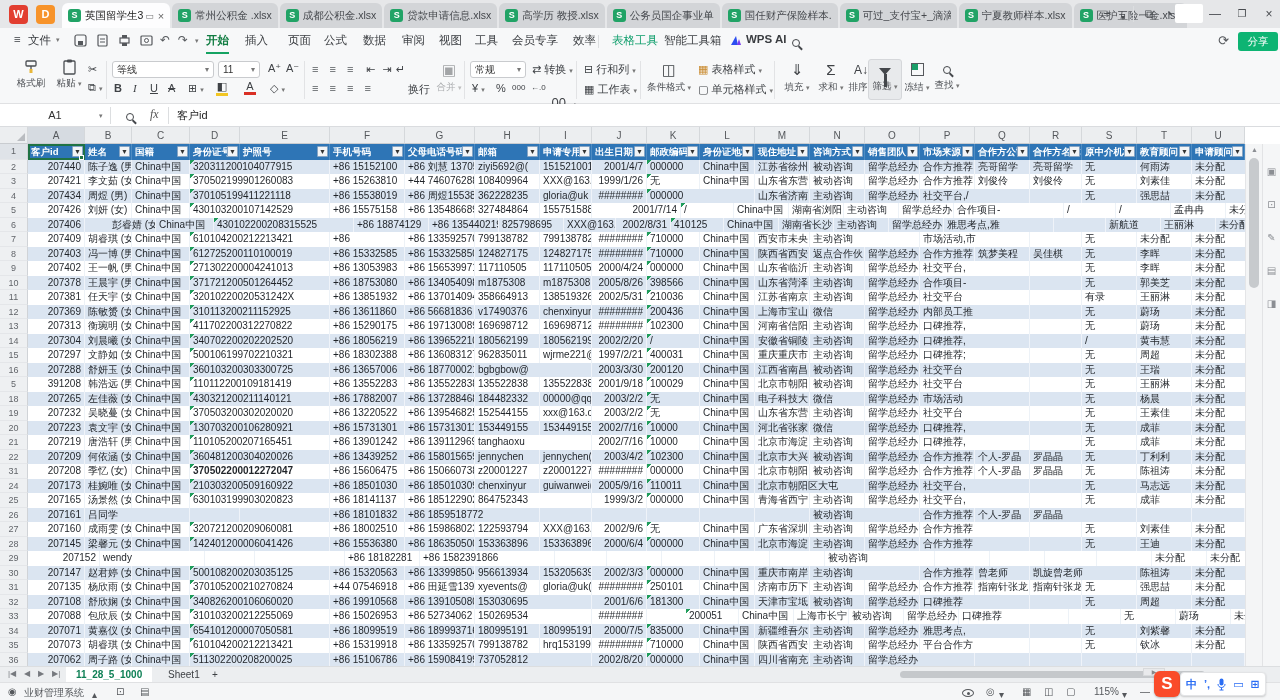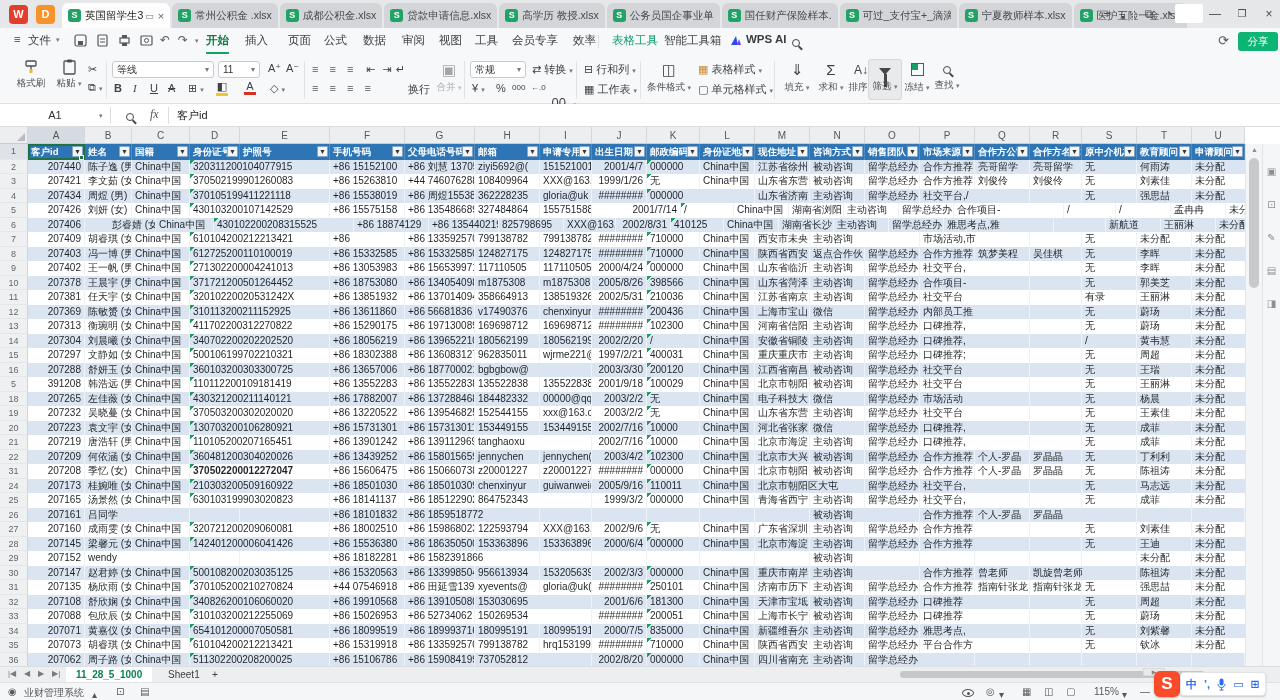--- a/index.html
+++ b/index.html
@@ -1004,21 +1004,21 @@
       <div class="dcell" style="width: 55px;">留学总经办</div>
       <div class="dcell ovf" style="width: 55px;">合作方推荐</div>
       <div class="dcell" style="width: 55px;"></div>
       <div class="dcell" style="width: 52px;"></div>
       <div class="dcell" style="width: 55px;">无</div>
       <div class="dcell" style="width: 55px;">王迪</div>
       <div class="dcell ovf" style="width: 53px;">未分配</div>
     </div>
     <div class="grow">
       <div class="rnum">29</div>
-      <div class="dcell ar" style="width: 57px;">207152</div>
+      <div class="dcell ar" style="width: 72px;">207152</div>
       <div class="dcell ovf" style="width: 47px;">wendy</div>
       <div class="dcell" style="width: 58px;"></div>
       <div class="dcell" style="width: 50px;"></div>
       <div class="dcell" style="width: 90px;"></div>
       <div class="dcell" style="width: 75px;">+86 18182281</div>
       <div class="dcell ovf" style="width: 70px;">+86 1582391866</div>
       <div class="dcell" style="width: 65px;"></div>
       <div class="dcell" style="width: 52px;"></div>
       <div class="dcell ar" style="width: 55px;"></div>
       <div class="dcell" style="width: 53px;"></div>
@@ -1110,21 +1110,21 @@
       <div class="dcell ar" style="width: 57px;">207088</div>
       <div class="dcell" style="width: 47px;">包欣辰 (女</div>
       <div class="dcell" style="width: 58px;">China中国</div>
       <div class="dcell ovf tri" style="width: 50px;">310103200212255069</div>
       <div class="dcell" style="width: 90px;"></div>
       <div class="dcell" style="width: 75px;">+86 15026953</div>
       <div class="dcell" style="width: 70px;">+86 52734062</div>
       <div class="dcell ovf" style="width: 65px;">150269534</div>
       <div class="dcell" style="width: 52px;"></div>
       <div class="dcell ar" style="width: 55px;">########</div>
-      <div class="dcell tri" style="width: 53px;">200051</div>
+      <div class="dcell tri" style="width: 53px; margin-left: 39px;">200051</div>
       <div class="dcell" style="width: 55px;">China中国</div>
       <div class="dcell" style="width: 55px;">上海市长宁</div>
       <div class="dcell" style="width: 55px;">被动咨询</div>
       <div class="dcell" style="width: 55px;">留学总经办</div>
       <div class="dcell ovf" style="width: 55px;">口碑推荐</div>
       <div class="dcell" style="width: 55px;"></div>
       <div class="dcell" style="width: 52px;"></div>
       <div class="dcell" style="width: 55px;">无</div>
       <div class="dcell" style="width: 55px;">蔚玚</div>
       <div class="dcell ovf" style="width: 53px;">未分配</div>

